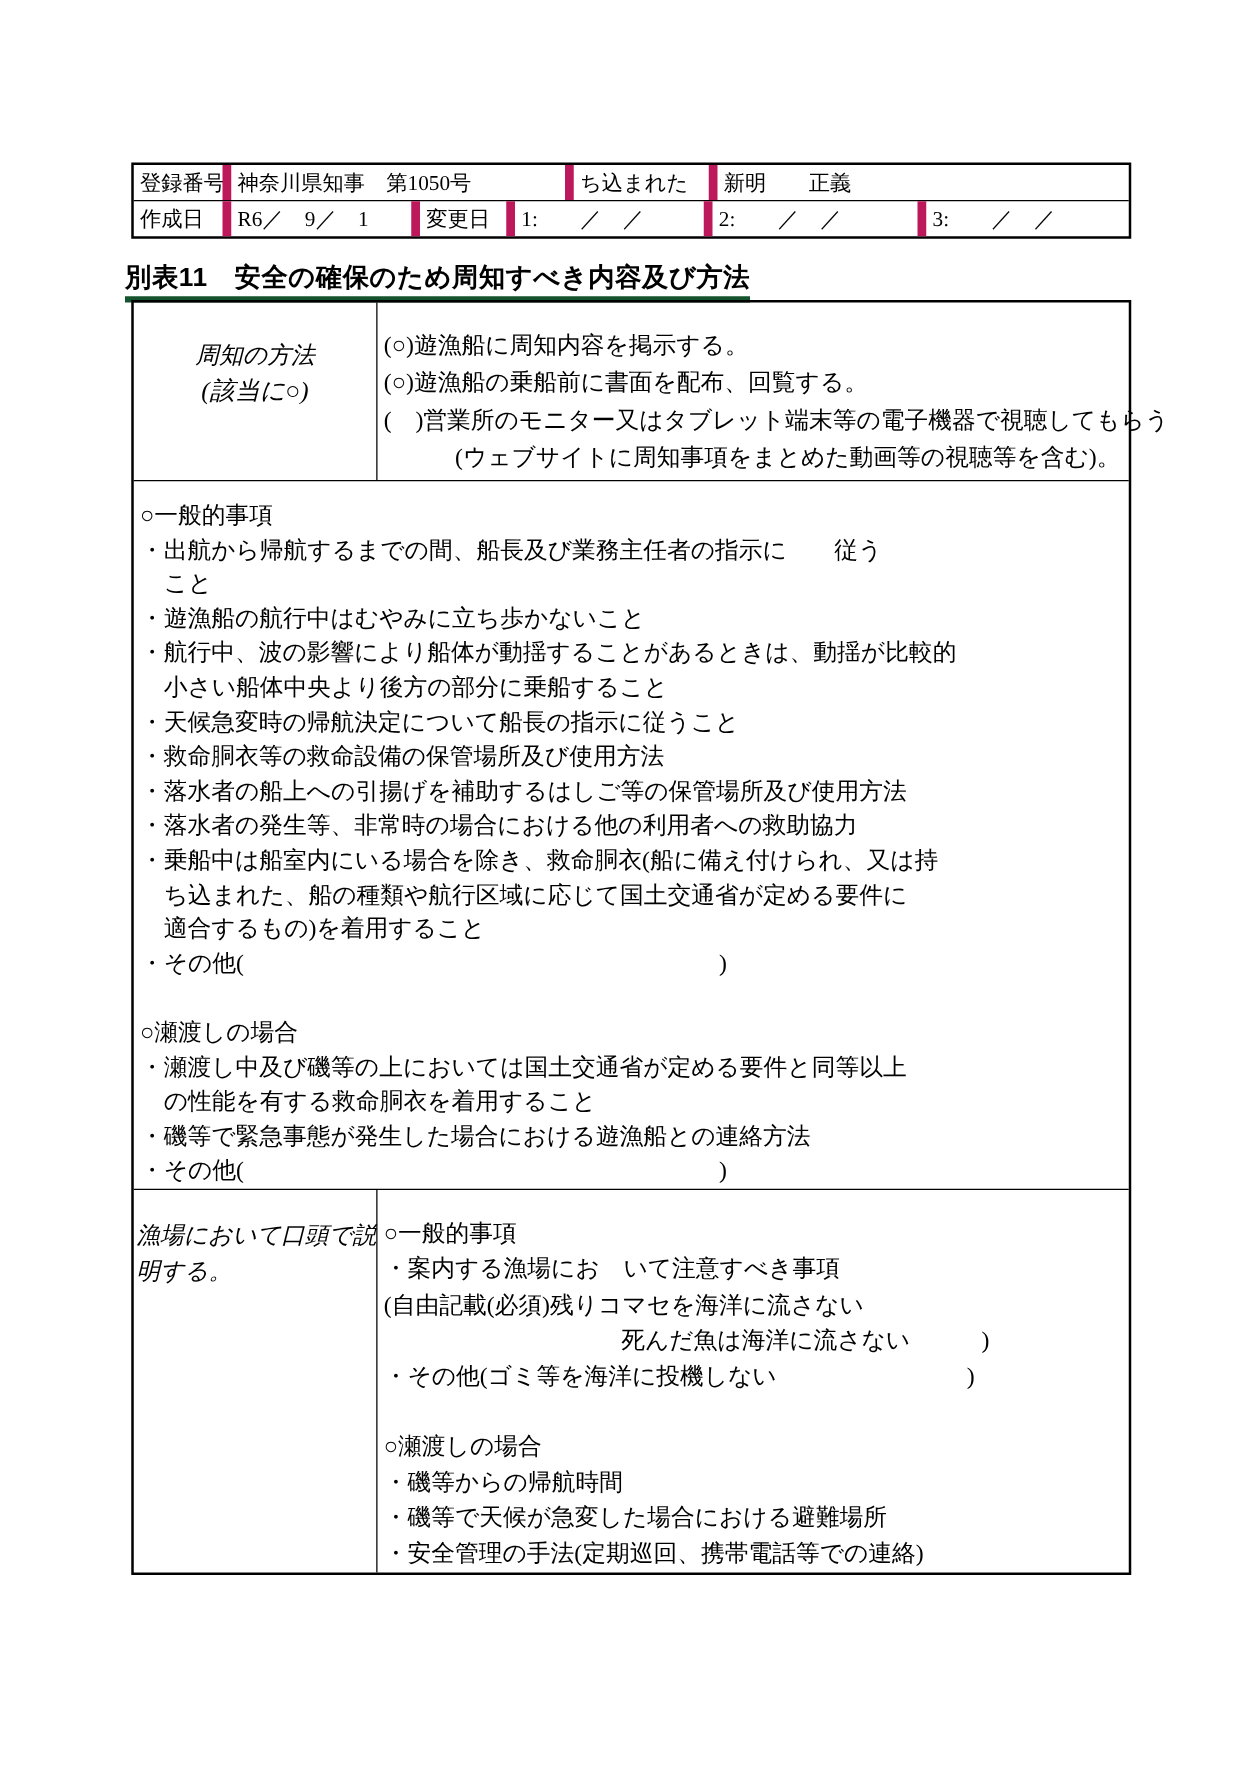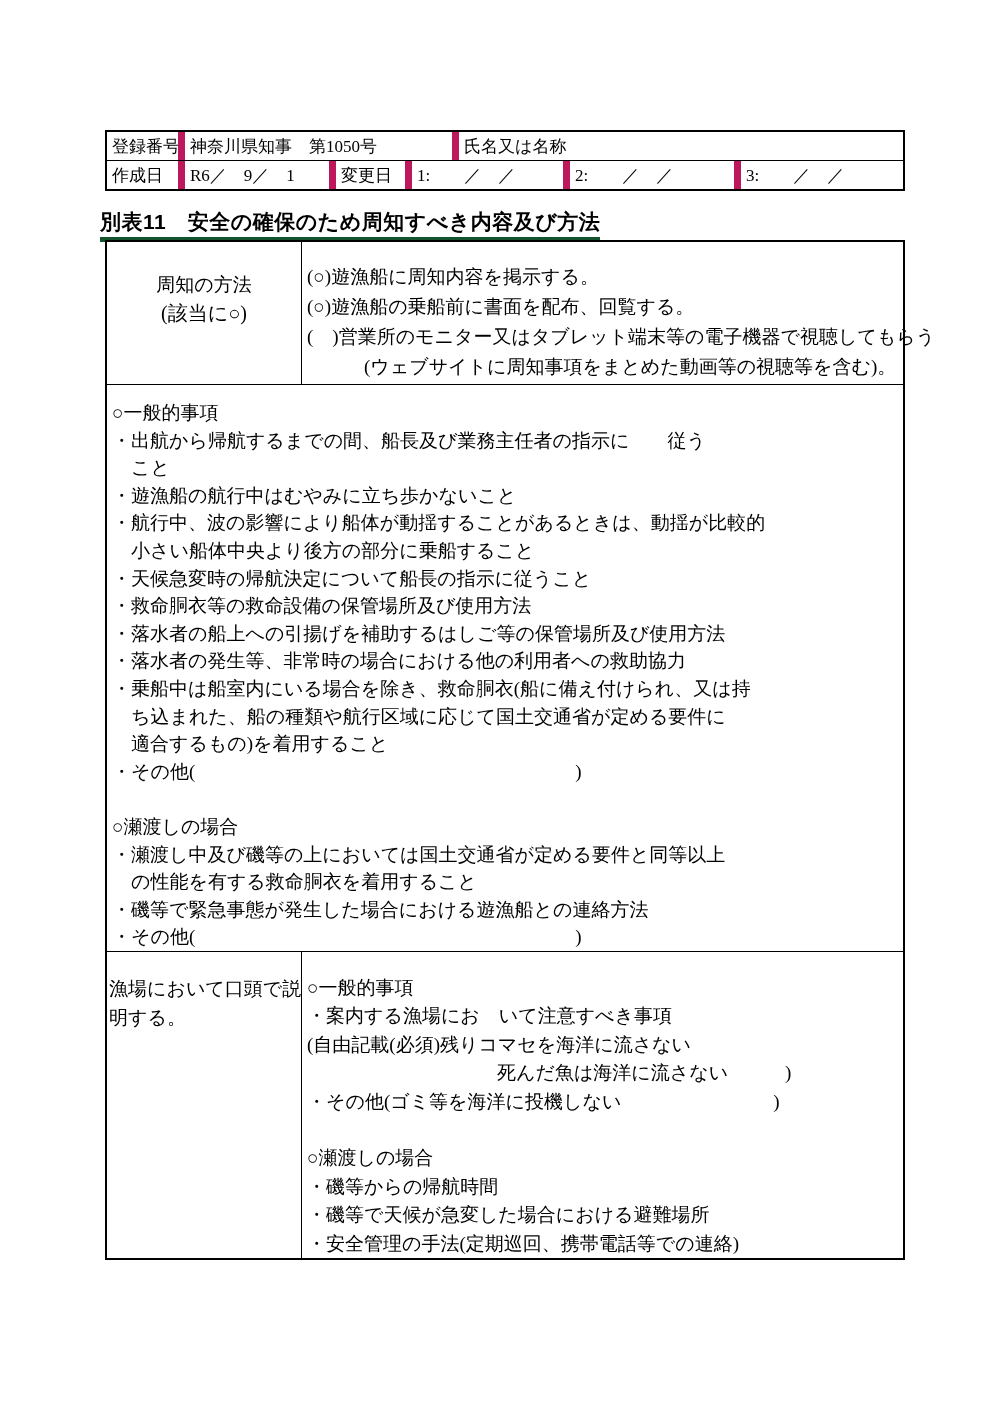--- a/index.html
+++ b/index.html
@@ -36,21 +36,21 @@
     display:flex;flex-direction:column;
   }
   .mrow{display:grid;grid-template-columns:195px 1fr;box-sizing:border-box;}
   .mrow + .mrow{border-top:1px solid #000;}
   .mrow-1{height:150px;}
   .mrow-2{height:570px;}
   .mrow-3{flex:1;}
   .mlabel{
     border-right:1px solid #000;box-sizing:border-box;
     font-size:19px;line-height:29px;
-    position:relative;z-index:2;overflow:visible;
+    position:relative;z-index:2;overflow:visible;font-style:italic;
   }
   .mcontent{
     font-size:19px;white-space:pre;
     padding-left:5px;overflow:visible;
   }
   .mrow-1 .mlabel{text-align:center;padding-top:28px;}
   .mrow-1 .sublabel{font-size:20px;}
   .mrow-1 .mcontent{padding-top:20px;line-height:30px;}
   .mrow-2 .mlabel{text-align:center;padding-top:16px;}
   .mrow-2 .mcontent{padding-top:14px;line-height:27.6px;}
@@ -60,21 +60,22 @@
 </style>
 </head>
 <body>
 
 <div class="page">
 
   <div class="htable">
     <div class="hrow hrow-1">
       <div class="hcell">登録番号</div>
       <div class="hcell">神奈川県知事　第1050号</div>
-      <div class="hcell">氏名又は名称</div>
+      <div class="hcell">ち込まれた</div>
+      <div class="hcell">新明　　正義</div>
     </div>
     <div class="hrow hrow-2">
       <div class="hcell">作成日</div>
       <div class="hcell">R6／　9／　1</div>
       <div class="hcell">変更日</div>
       <div class="hcell">1:　　／　／</div>
       <div class="hcell">2:　　／　／</div>
       <div class="hcell">3:　　／　／</div>
     </div>
   </div>

